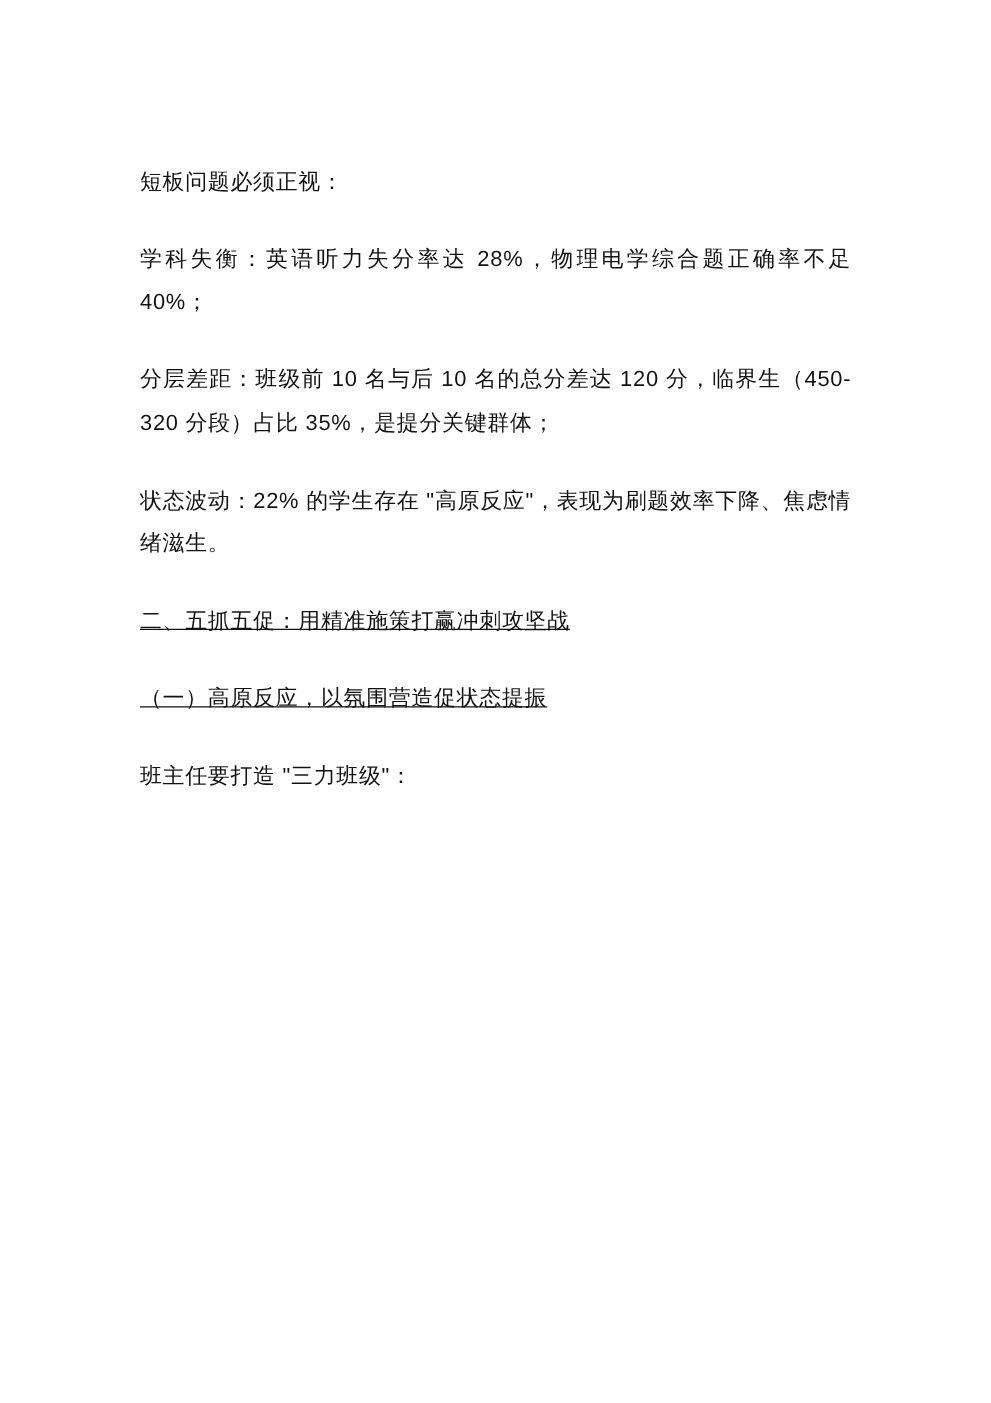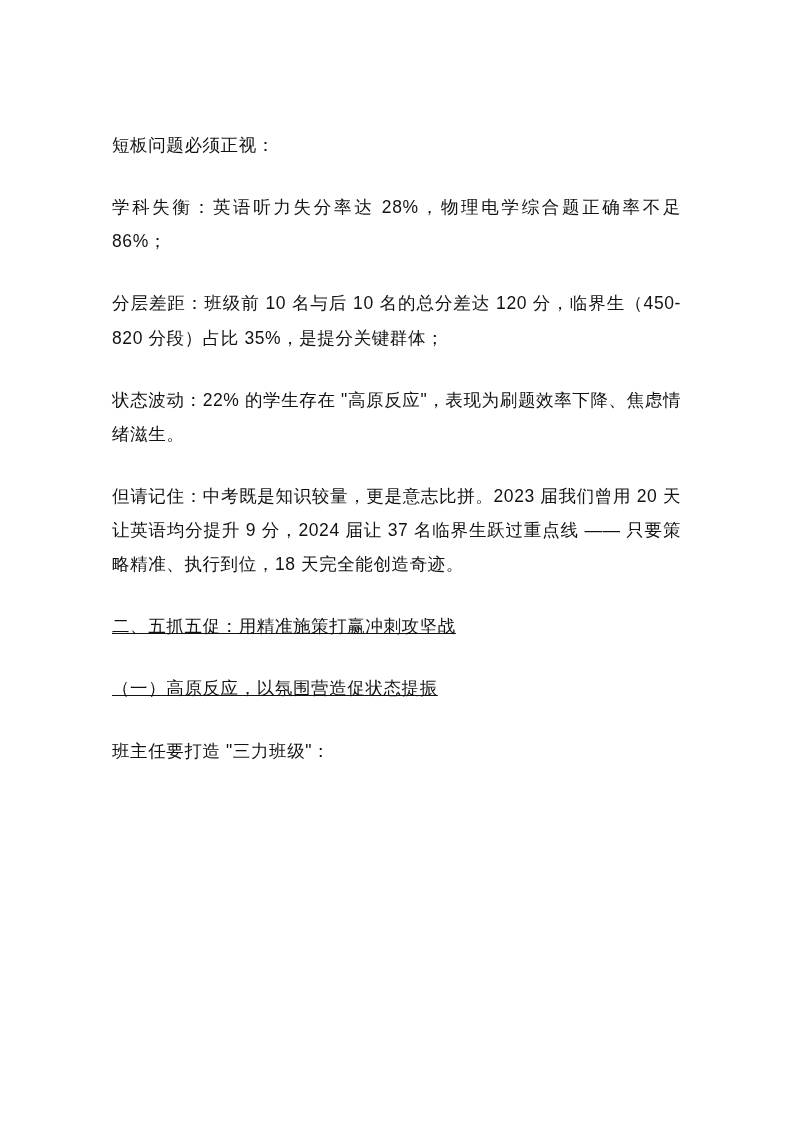--- a/index.html
+++ b/index.html
@@ -40,21 +40,20 @@
     font-weight: 400;
     text-decoration: underline;
   }
 </style>
 </head>
 <body>
 
 <div class="page">
   <div class="doc-body">
     <p class="para">短板问题必须正视：</p>
-    <p class="para">学科失衡：英语听力失分率达 28%，物理电学综合题正确率不足 86%；</p>
-    <p class="para">分层差距：班级前 10 名与后 10 名的总分差达 120 分，临界生（450-820 分段）占比 35%，是提分关键群体；</p>
+    <p class="para">学科失衡：英语听力失分率达 28%，物理电学综合题正确率不足 40%；</p>
+    <p class="para">分层差距：班级前 10 名与后 10 名的总分差达 120 分，临界生（450-320 分段）占比 35%，是提分关键群体；</p>
     <p class="para">状态波动：22% 的学生存在 "高原反应"，表现为刷题效率下降、焦虑情绪滋生。</p>
-    <p class="para">但请记住：中考既是知识较量，更是意志比拼。2023 届我们曾用 20 天让英语均分提升 9 分，2024 届让 37 名临界生跃过重点线 —— 只要策略精准、执行到位，18 天完全能创造奇迹。</p>
     <p class="para heading">二、五抓五促：用精准施策打赢冲刺攻坚战</p>
     <p class="para heading">（一）高原反应，以氛围营造促状态提振</p>
     <p class="para">班主任要打造 "三力班级"：</p>
   </div>
 </div>
 
 </body></html>

